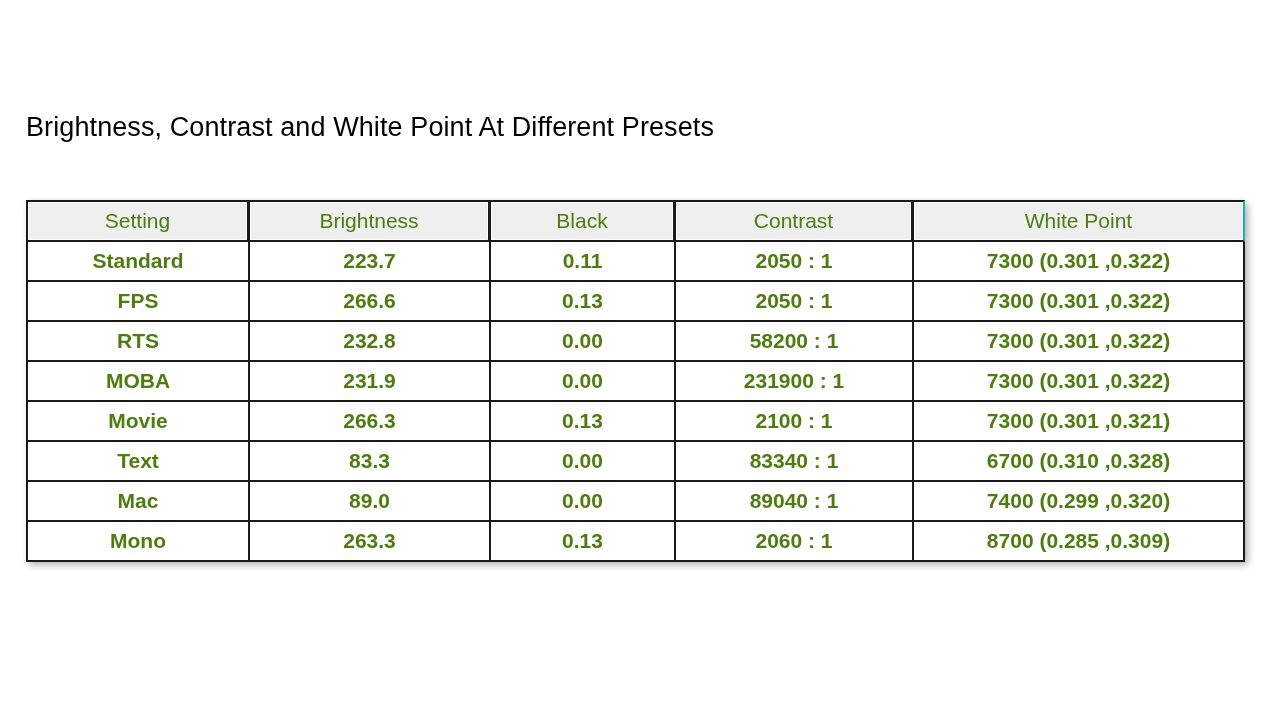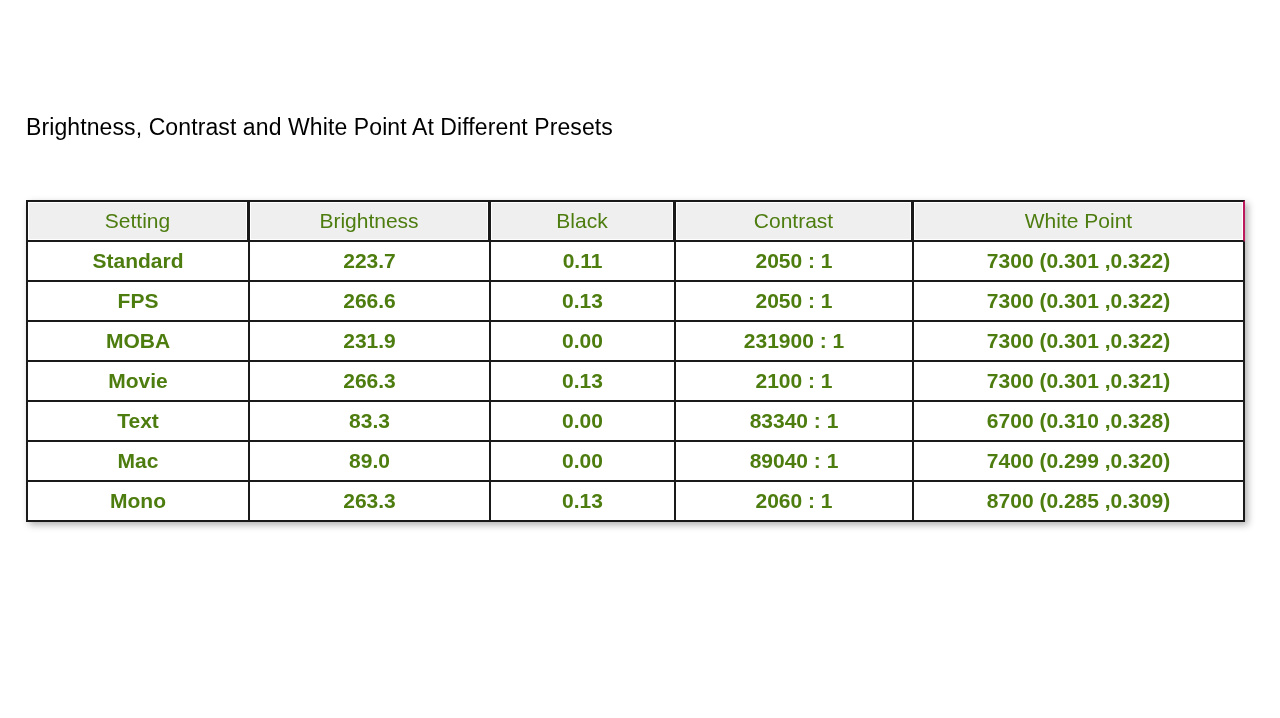--- a/index.html
+++ b/index.html
@@ -20,21 +20,21 @@
     position: relative;
     width: 1280px;
     height: 718px;
     background: #ffffff;
   }
 
   #chart-title {
     position: absolute;
     left: 26px;
     top: 112px;
-    font-size: 23px;
+    font-size: 27px;
     line-height: 30px;
     font-weight: 400;
     letter-spacing: 0.1px;
     color: #000000;
     white-space: nowrap;
   }
 
   #table-wrap {
     position: absolute;
     left: 26px;
@@ -73,21 +73,21 @@
   
   table.preset-table thead th {
     background: #efefef;
     border-top: 2px solid #1a1a1a;
     border-bottom: 2px solid #1a1a1a;
     border-left: 2px solid #1a1a1a;
     border-right: 1px solid #1a1a1a;
     box-shadow: inset 0 0 0 1px #ffffff;
   }
   table.preset-table thead th:last-child {
-    border-right: 2px solid #be185d;
+    border-right: 2px solid #14b8a6;
   }
 
   
   table.preset-table tbody td {
     background: #ffffff;
     border-left: 2px solid #1a1a1a;
     border-bottom: 2px solid #1a1a1a;
     font-weight: bold;
   }
   table.preset-table tbody td:last-child {
@@ -132,20 +132,27 @@
           <td>7300 (0.301 ,0.322)</td>
         </tr>
         <tr>
           <td>FPS</td>
           <td>266.6</td>
           <td>0.13</td>
           <td>2050 : 1</td>
           <td>7300 (0.301 ,0.322)</td>
         </tr>
         <tr>
+          <td>RTS</td>
+          <td>232.8</td>
+          <td>0.00</td>
+          <td>58200 : 1</td>
+          <td>7300 (0.301 ,0.322)</td>
+        </tr>
+        <tr>
           <td>MOBA</td>
           <td>231.9</td>
           <td>0.00</td>
           <td>231900 : 1</td>
           <td>7300 (0.301 ,0.322)</td>
         </tr>
         <tr>
           <td>Movie</td>
           <td>266.3</td>
           <td>0.13</td>

